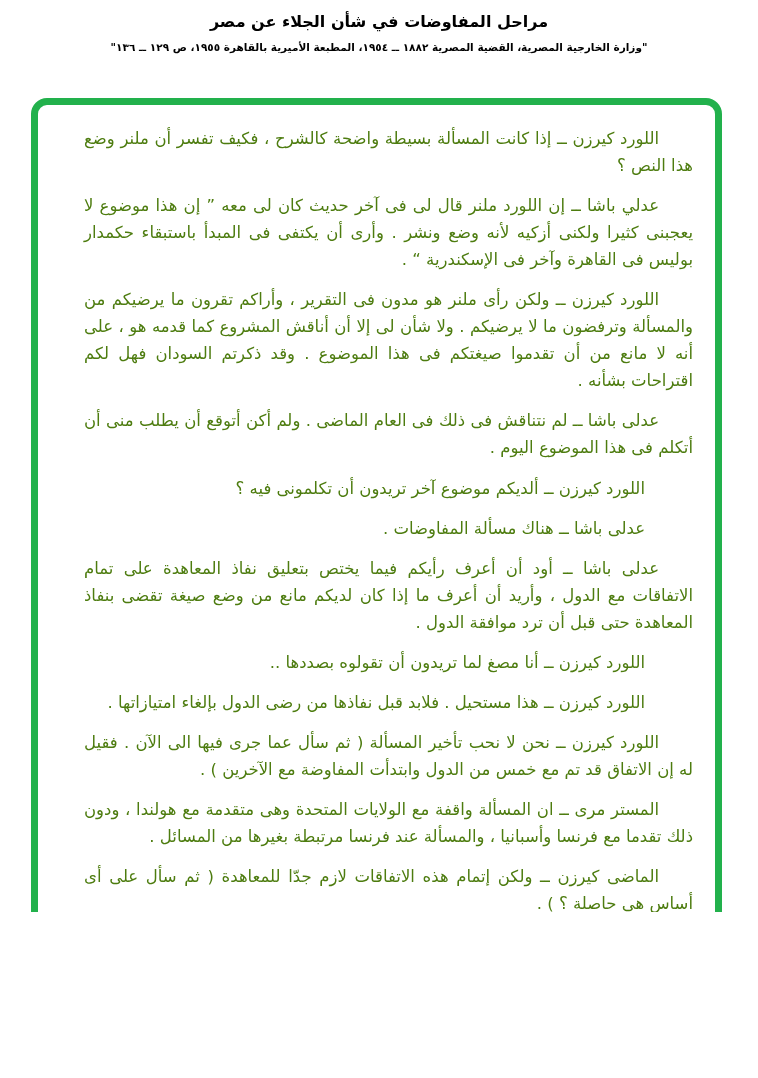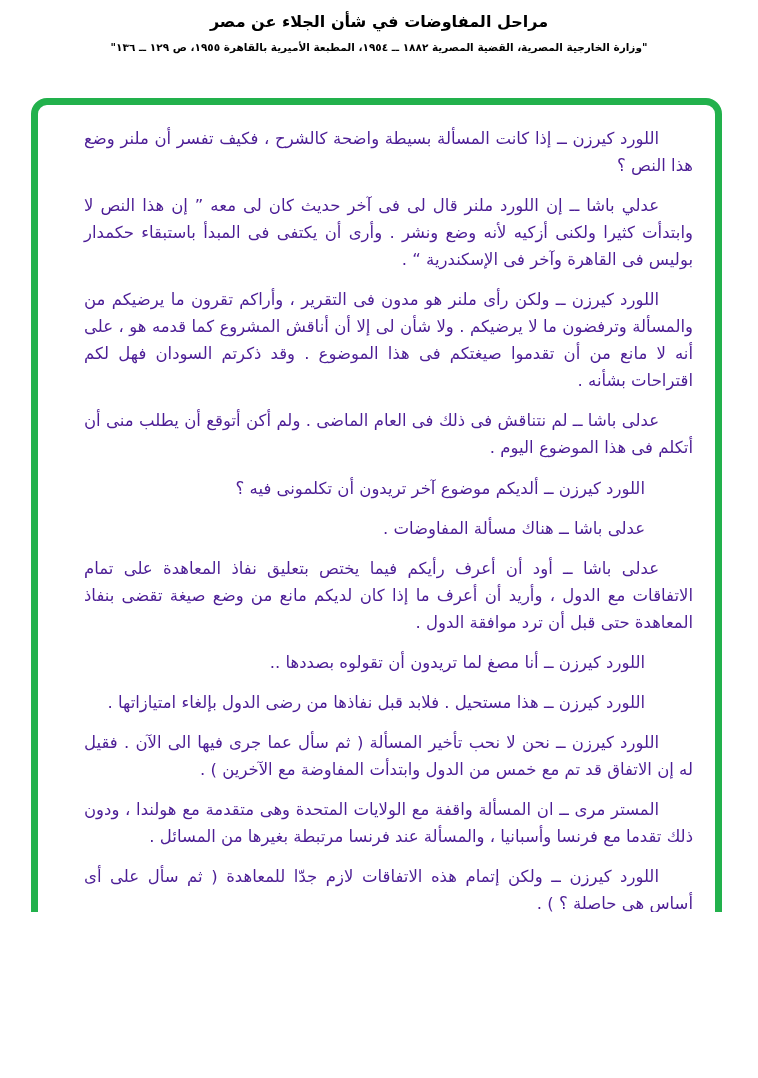--- a/index.html
+++ b/index.html
@@ -35,21 +35,21 @@
     background:#ffffff;
   }
   .doc-body {
     position:absolute; top:0; left:0; right:0; bottom:0;
     padding:20px 22px 8px 46px;
     direction:rtl;
     text-align:justify;
     text-justify:inter-word;
     font-size:16.5px;
     line-height:1.64;
-    color:#4c1d95;
+    color:#4d7c0f;
     overflow:hidden;
   }
   .para {
     margin:0 0 13px 0;
     text-indent:34px;            
     text-align-last:right;
   }
   .para.short { text-indent:48px; }
   .page-number {
     position:absolute; top:1004px; left:0; right:0;
@@ -62,30 +62,30 @@
 <div class="page">
 
   <div class="header">
     <div class="doc-title">مراحل المفاوضات في شأن الجلاء عن مصر</div>
     <div class="doc-source">"وزارة الخارجية المصرية، القضية المصرية ١٨٨٢ ــ ١٩٥٤، المطبعة الأميرية بالقاهرة ١٩٥٥، ص ١٢٩ ــ ١٣٦"</div>
   </div>
 
   <div class="highlight-box">
     <div class="doc-body">
       <p class="para">اللورد كيرزن ــ إذا كانت المسألة بسيطة واضحة كالشرح ، فكيف تفسر أن ملنر وضع هذا النص ؟</p>
-      <p class="para">عدلي باشا ــ إن اللورد ملنر قال لى فى آخر حديث كان لى معه ” إن هذا النص لا وابتدأت كثيرا ولكنى أزكيه لأنه وضع ونشر . وأرى أن يكتفى فى المبدأ باستبقاء حكمدار بوليس فى القاهرة وآخر فى الإسكندرية “ .</p>
+      <p class="para">عدلي باشا ــ إن اللورد ملنر قال لى فى آخر حديث كان لى معه ” إن هذا موضوع لا يعجبنى كثيرا ولكنى أزكيه لأنه وضع ونشر . وأرى أن يكتفى فى المبدأ باستبقاء حكمدار بوليس فى القاهرة وآخر فى الإسكندرية “ .</p>
       <p class="para">اللورد كيرزن ــ ولكن رأى ملنر هو مدون فى التقرير ، وأراكم تقرون ما يرضيكم من والمسألة وترفضون ما لا يرضيكم . ولا شأن لى إلا أن أناقش المشروع كما قدمه هو ، على أنه لا مانع من أن تقدموا صيغتكم فى هذا الموضوع . وقد ذكرتم السودان فهل لكم اقتراحات بشأنه .</p>
       <p class="para">عدلى باشا ــ لم نتناقش فى ذلك فى العام الماضى . ولم أكن أتوقع أن يطلب منى أن أتكلم فى هذا الموضوع اليوم .</p>
       <p class="para short">اللورد كيرزن ــ ألديكم موضوع آخر تريدون أن تكلمونى فيه ؟</p>
       <p class="para short">عدلى باشا ــ هناك مسألة المفاوضات .</p>
       <p class="para">عدلى باشا ــ أود أن أعرف رأيكم فيما يختص بتعليق نفاذ المعاهدة على تمام الاتفاقات مع الدول ، وأريد أن أعرف ما إذا كان لديكم مانع من وضع صيغة تقضى بنفاذ المعاهدة حتى قبل أن ترد موافقة الدول .</p>
       <p class="para short">اللورد كيرزن ــ أنا مصغ لما تريدون أن تقولوه بصددها ..</p>
       <p class="para short">اللورد كيرزن ــ هذا مستحيل . فلابد قبل نفاذها من رضى الدول بإلغاء امتيازاتها .</p>
       <p class="para">اللورد كيرزن ــ نحن لا نحب تأخير المسألة ( ثم سأل عما جرى فيها الى الآن . فقيل له إن الاتفاق قد تم مع خمس من الدول وابتدأت المفاوضة مع الآخرين ) .</p>
       <p class="para">المستر مرى ــ ان المسألة واقفة مع الولايات المتحدة وهى متقدمة مع هولندا ، ودون ذلك تقدما مع فرنسا وأسبانيا ، والمسألة عند فرنسا مرتبطة بغيرها من المسائل .</p>
-      <p class="para">اللورد كيرزن ــ ولكن إتمام هذه الاتفاقات لازم جدّا للمعاهدة ( ثم سأل على أى أساس هى حاصلة ؟ ) .</p>
+      <p class="para">الماضى كيرزن ــ ولكن إتمام هذه الاتفاقات لازم جدّا للمعاهدة ( ثم سأل على أى أساس هى حاصلة ؟ ) .</p>
 
     </div>
   </div>
 
   <div class="page-number">٦</div>
 
 </div>
 
 </body></html>

